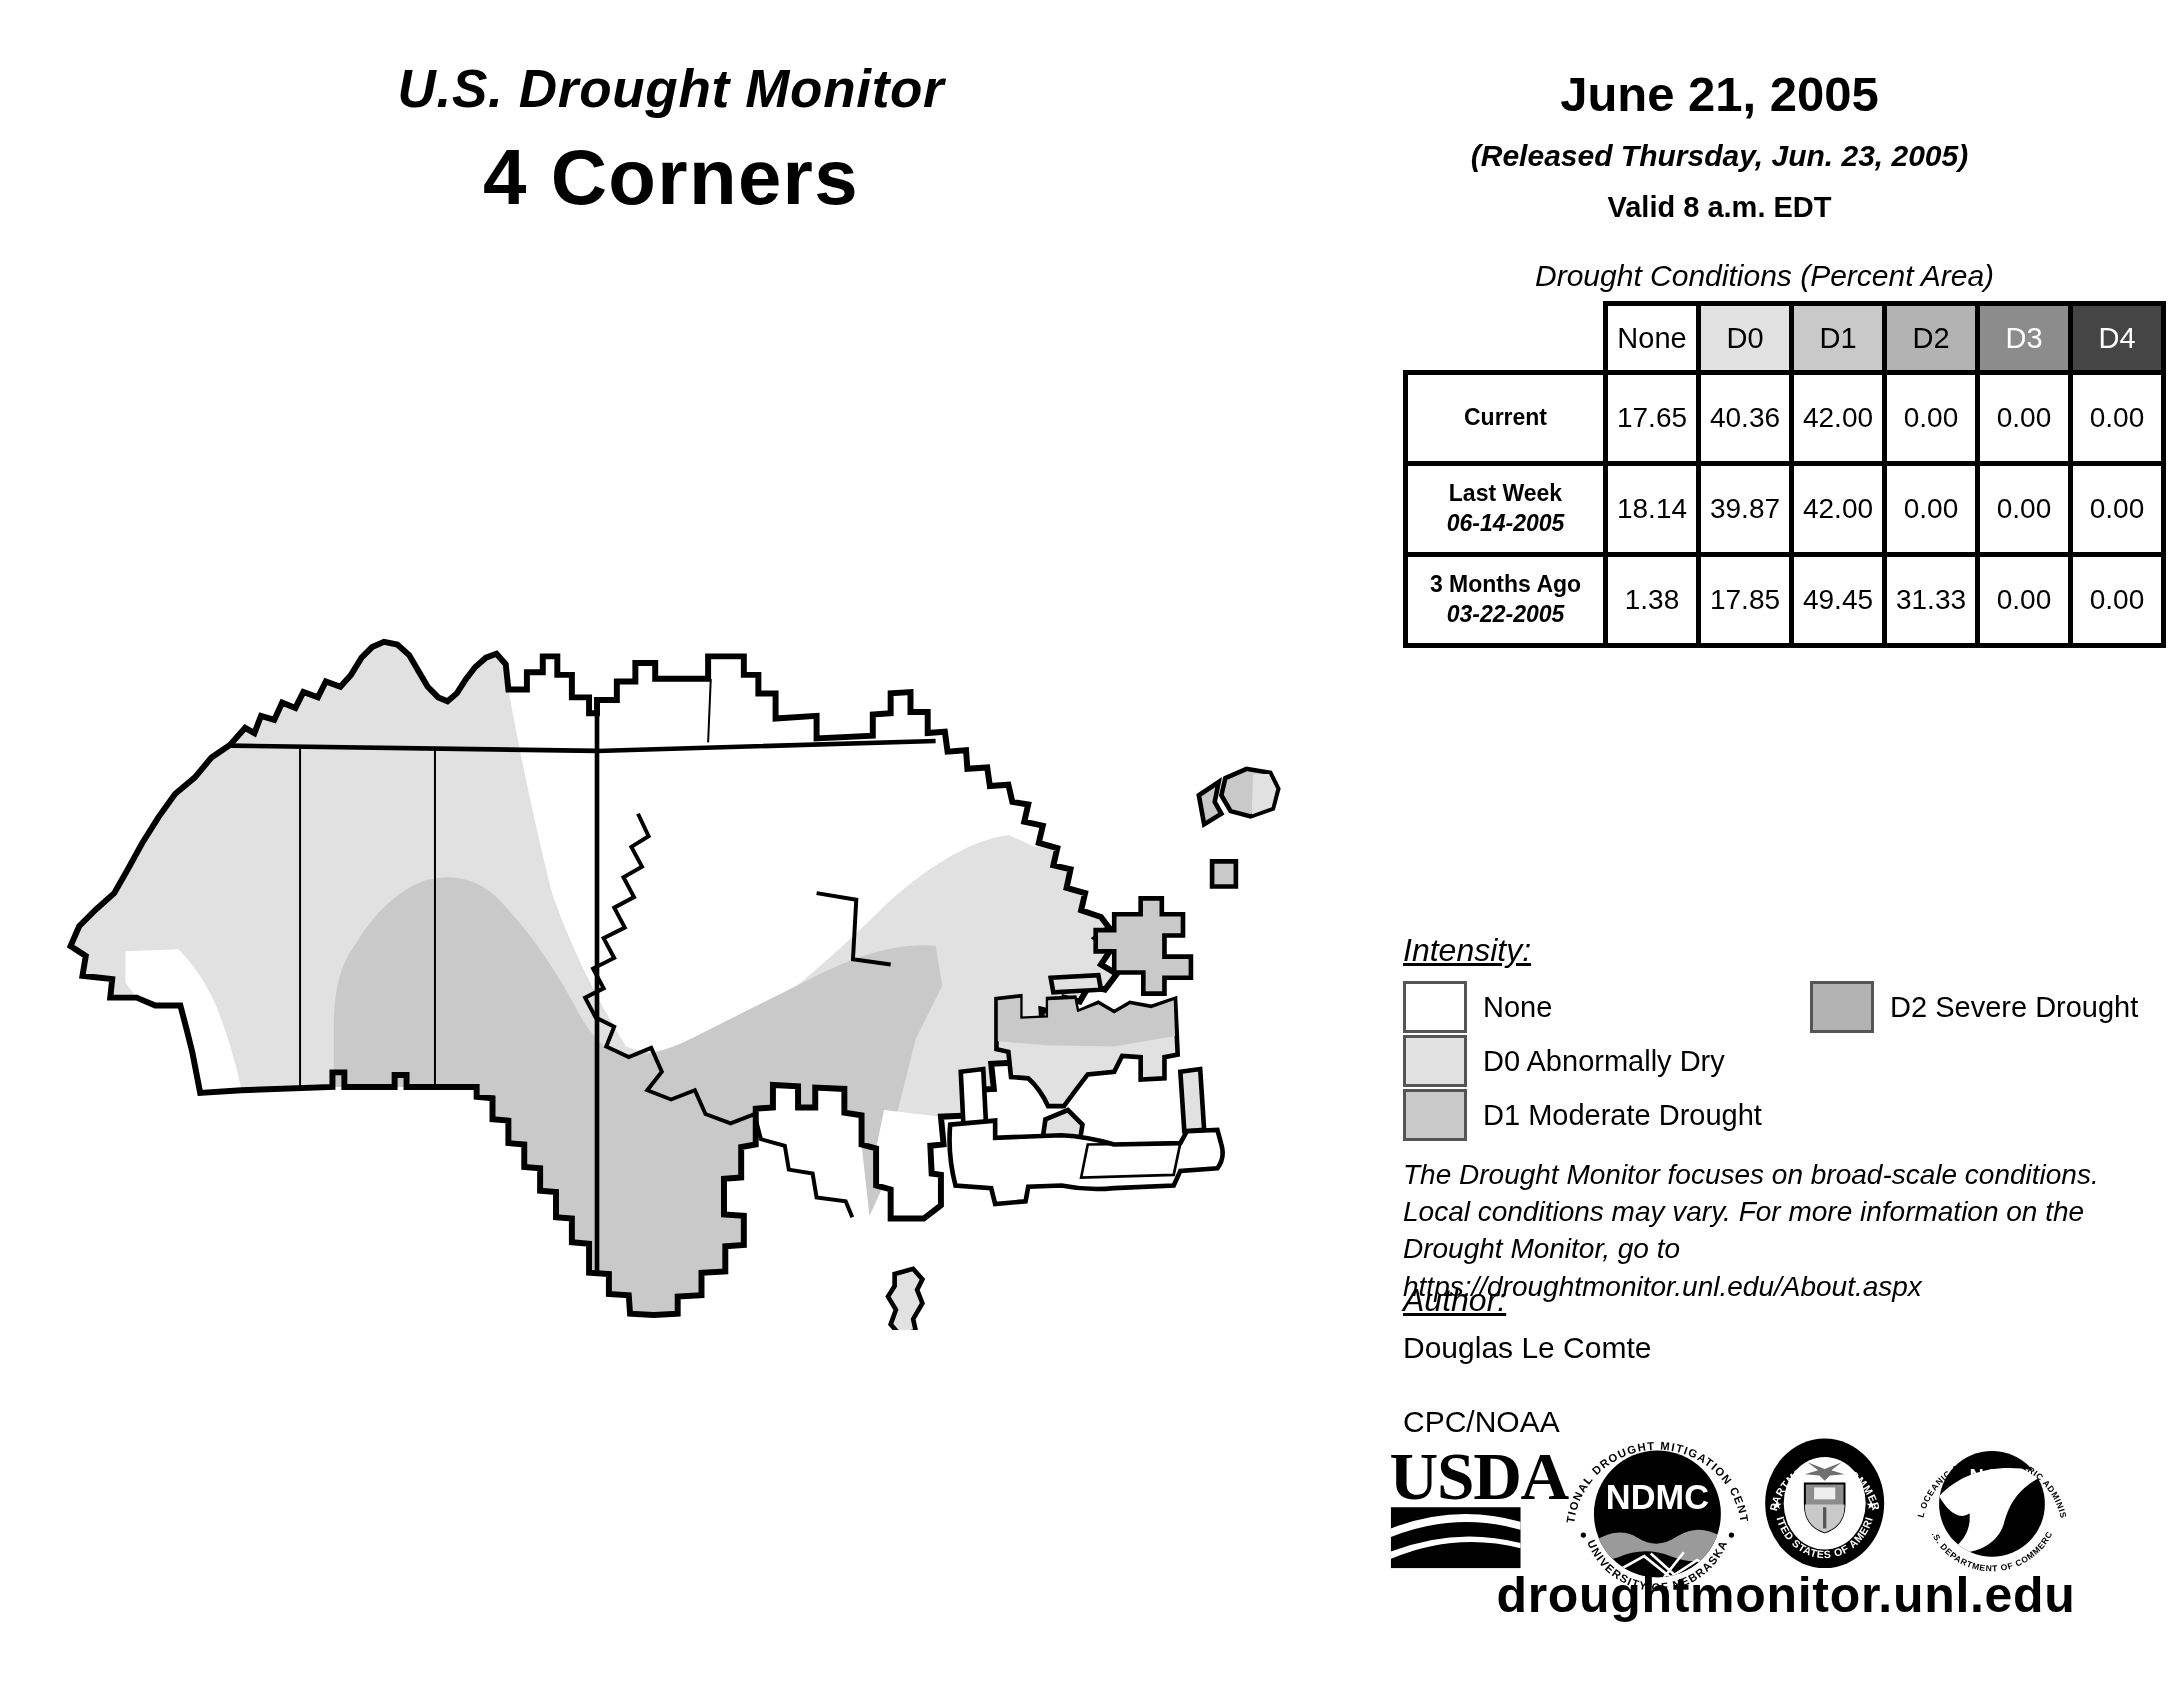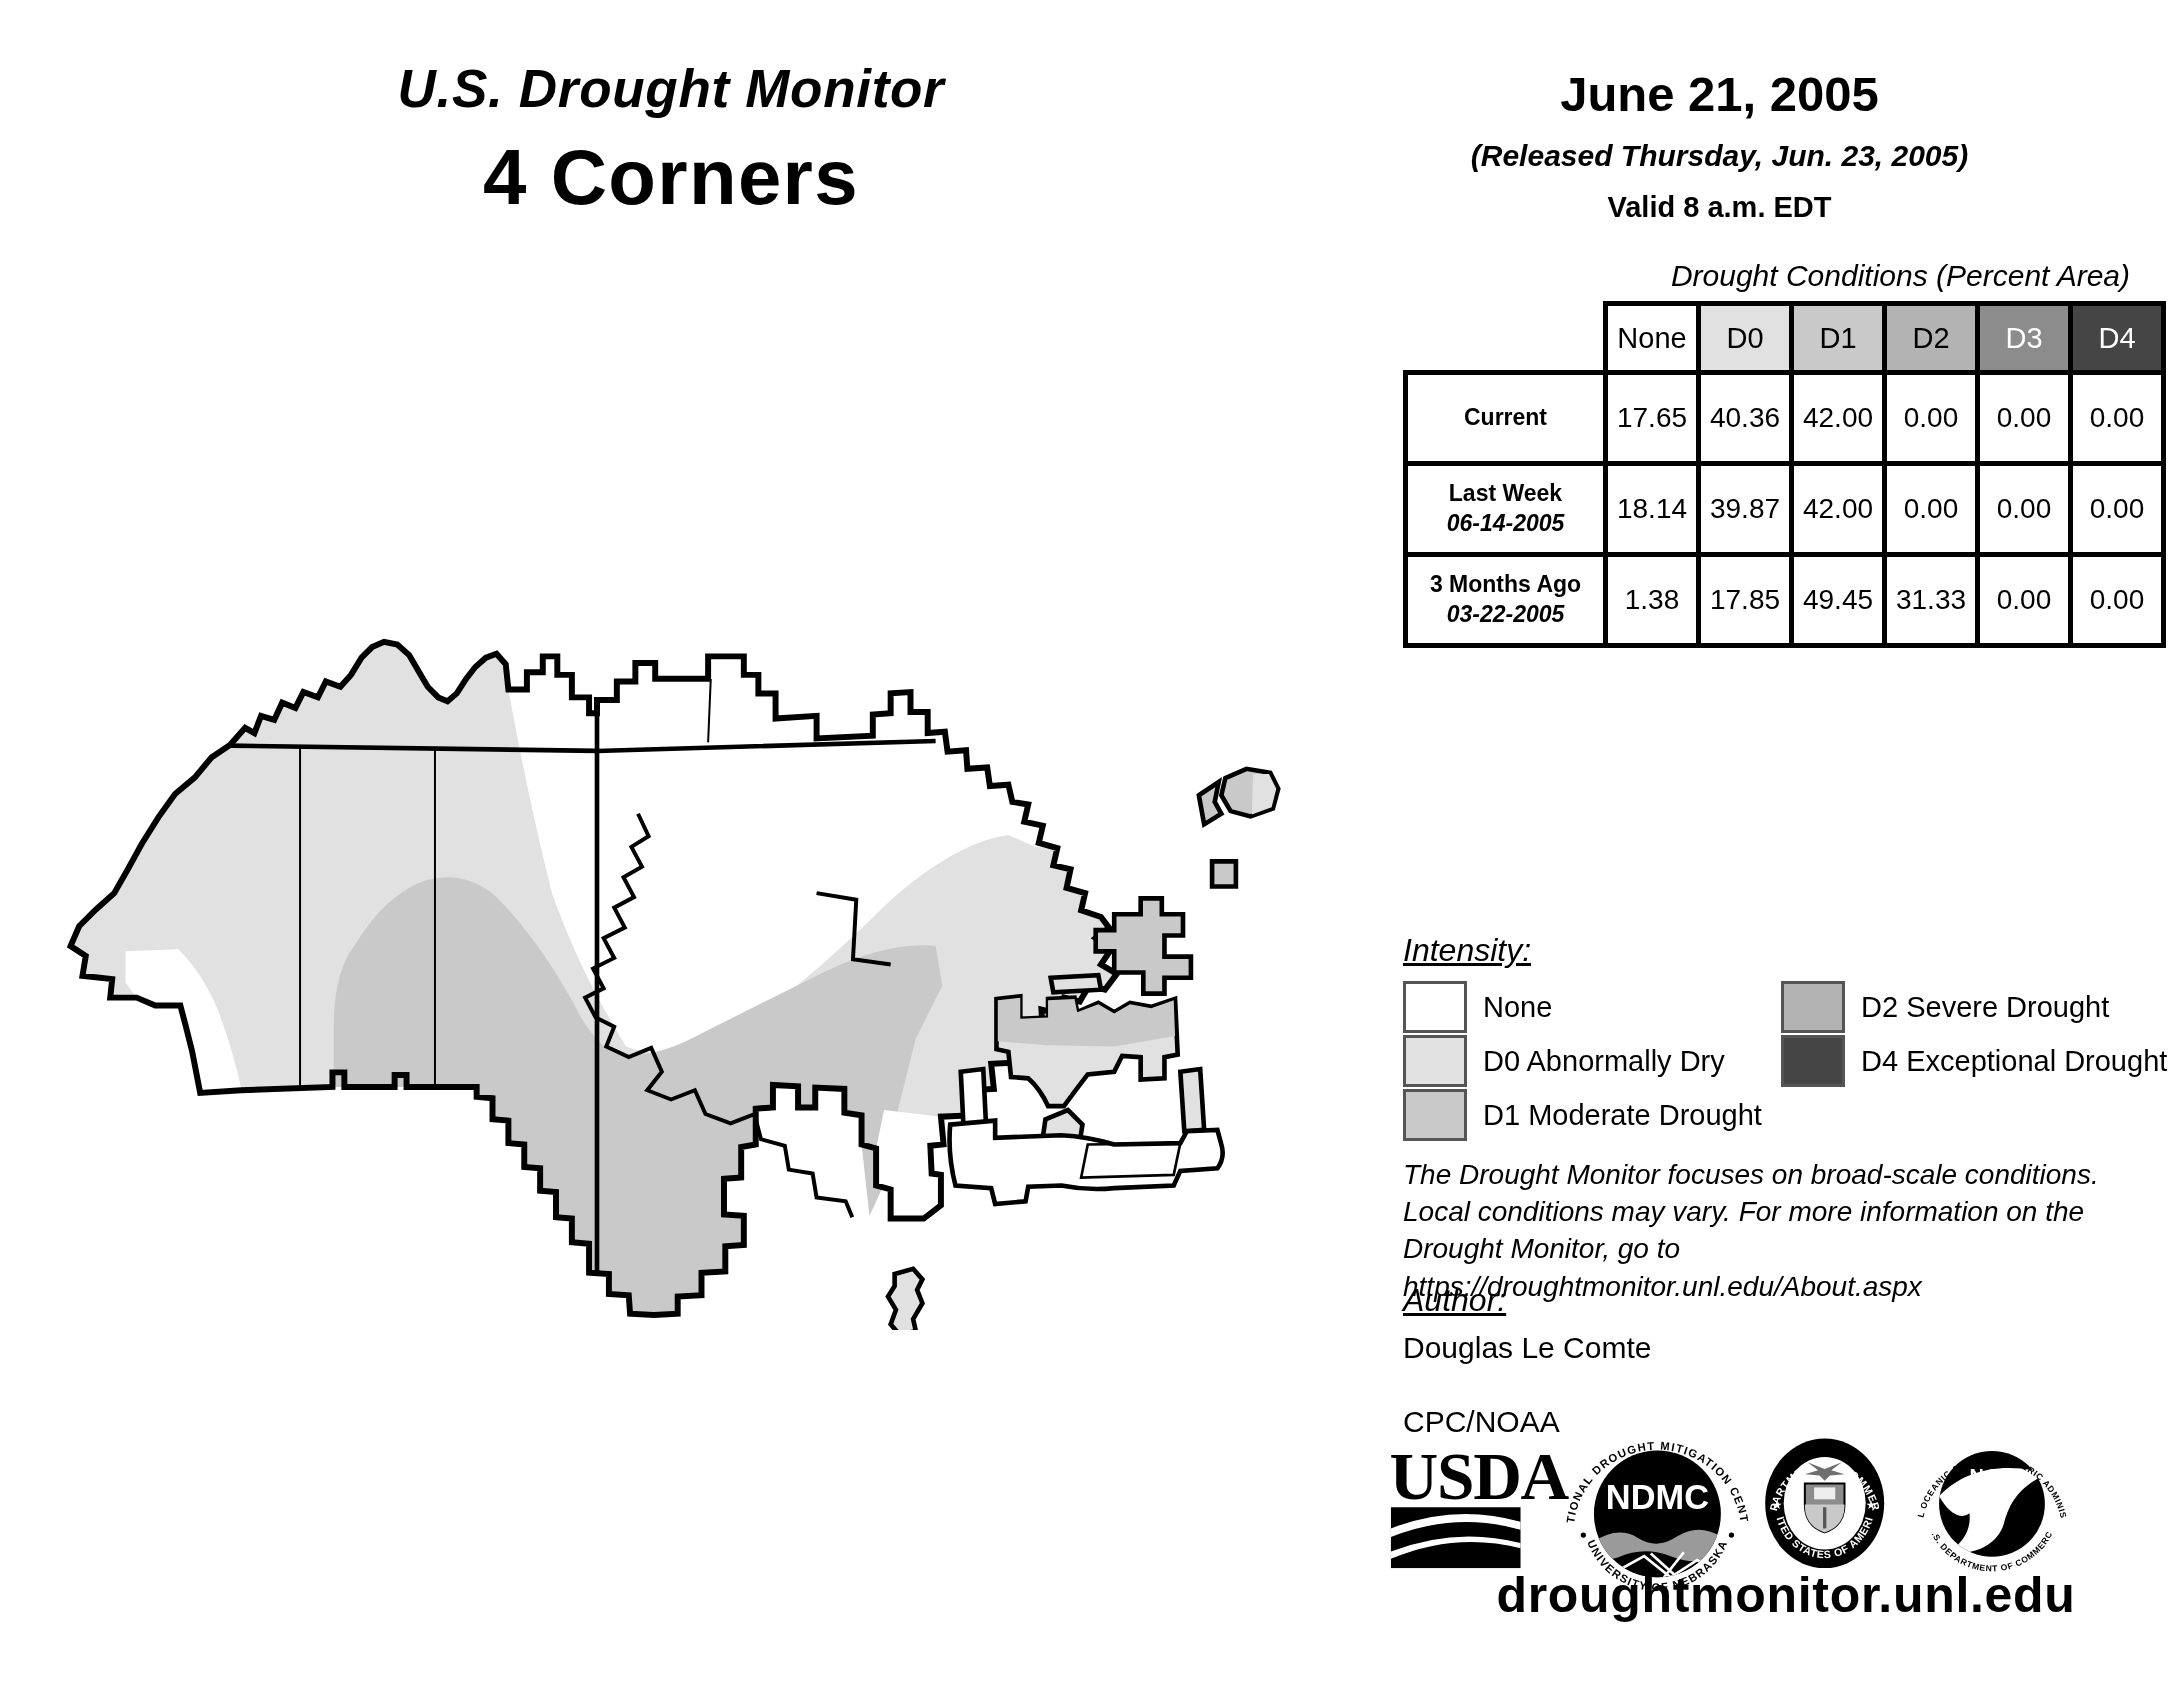--- a/index.html
+++ b/index.html
@@ -10,21 +10,21 @@
   .abs{position:absolute;}
   
   .title-main{left:218px;top:58px;width:906px;text-align:center;
     font-size:53px;font-weight:700;font-style:italic;letter-spacing:0.7px;}
   .title-region{left:218px;top:132px;width:906px;text-align:center;
     font-size:78px;font-weight:700;letter-spacing:1.3px;}
   .date-main{left:1422px;top:66px;width:595px;text-align:center;font-size:49px;font-weight:700;}
   .date-released{left:1422px;top:139px;width:595px;text-align:center;font-size:30px;font-weight:700;font-style:italic;}
   .date-valid{left:1422px;top:191px;width:595px;text-align:center;font-size:29px;font-weight:700;}
   
-  .tbl-title{left:1535px;top:259px;width:595px;text-align:right;font-size:30px;font-style:italic;}
+  .tbl-title{left:1535px;top:259px;width:595px;text-align:left;font-size:30px;font-style:italic;}
   table.dm{position:absolute;left:1403px;top:301px;border-collapse:collapse;table-layout:fixed;}
   table.dm th,table.dm td{border:5.3px solid #000;padding:0;text-align:center;vertical-align:middle;}
   table.dm th.blank{border:none;background:#fff;}
   table.dm col.c-label{width:200px;}
   table.dm col.c-val{width:93px;}
   table.dm thead th{height:64px;font-size:29px;font-weight:400;}
   table.dm tbody tr{height:91px;}
   table.dm td{font-size:28px;}
   .row-label{font-weight:700;font-size:23px;line-height:1.12;}
   .row-date{font-weight:700;font-style:italic;font-size:23px;margin-top:4px;}
@@ -137,24 +137,20 @@
     <span class="sw sw-1"></span>
     <span class="legend-label">D0 Abnormally Dry</span>
   </div>
   <div class="legend-item">
     <span class="sw sw-2"></span>
     <span class="legend-label">D1 Moderate Drought</span>
   </div>
   <div class="legend-item">
     <span class="sw sw-3"></span>
     <span class="legend-label">D2 Severe Drought</span>
-  </div>
-  <div class="legend-item">
-    <span class="sw sw-5"></span>
-    <span class="legend-label">D4 Exceptional Drought</span>
   </div>
 </div>
 
 <div class="abs disclaimer">
   <div>The Drought Monitor focuses on broad-scale conditions.</div>
   <div>Local conditions may vary. For more information on the</div>
   <div>Drought Monitor, go to https://droughtmonitor.unl.edu/About.aspx</div>
 </div>
 <div class="abs author-title">Author:</div>
 <div class="abs author-name">Douglas Le Comte</div>

